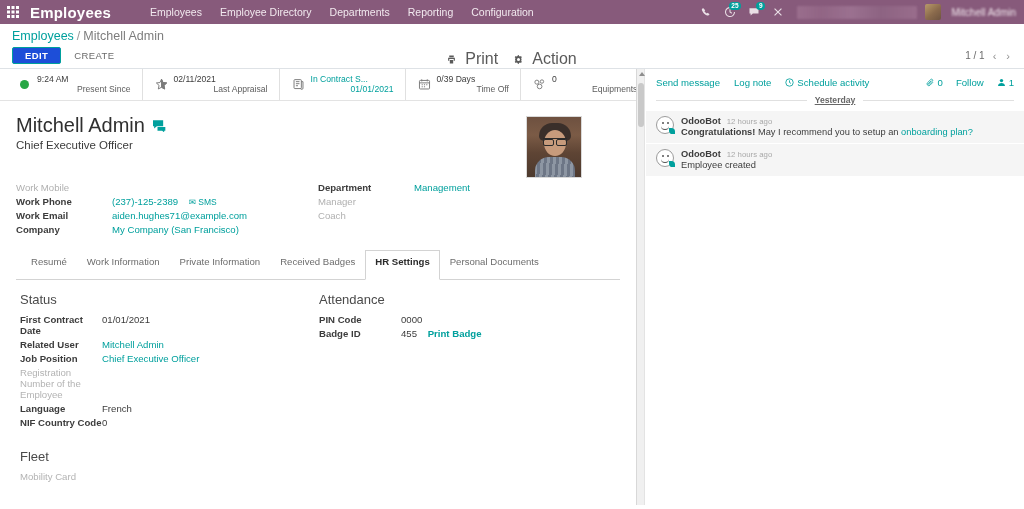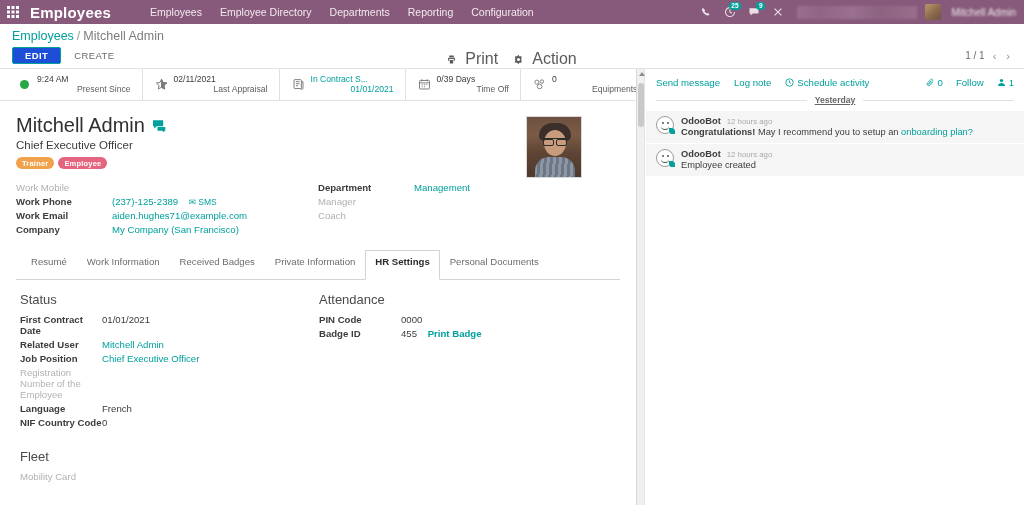--- a/index.html
+++ b/index.html
@@ -629,24 +629,20 @@
           <h1 class="rec-title">
             <span>Mitchell Admin</span>
             <span class="chat-bubble-ico">
               <svg width="15" height="13" viewBox="0 0 18 15" fill="currentColor" aria-hidden="true">
                 <path d="M1.2 1.2h12.2v7.2H5.8L2.6 11V8.4H1.2z"></path>
                 <path d="M6.6 9.2h9.4v4.6h-1.4v2l-2.4-2H6.6z"></path>
               </svg>
             </span>
           </h1>
           <div class="rec-sub">Chief Executive Officer</div>
-          <div class="tags">
-            <span class="tag trainer">Trainer</span>
-            <span class="tag employee">Employee</span>
-          </div>
         </div>
         <div class="photo">
           <span class="hair"></span>
             <span class="face"></span>
             <span class="glasses"></span>
             <span class="body"></span>
         </div>
       </div>
 
       <div class="groups">
@@ -692,22 +688,22 @@
             </tr>
           </tbody>
             </table>
         </div>
       </div>
 
       <div class="notebook">
         <div class="nb-tabs">
           <div class="nb-tab">Resumé</div>
           <div class="nb-tab">Work Information</div>
+          <div class="nb-tab">Private Information</div>
           <div class="nb-tab">Received Badges</div>
-          <div class="nb-tab">Private Information</div>
           <div class="nb-tab active">HR Settings</div>
           <div class="nb-tab">Personal Documents</div>
         </div>
 
         <div class="nb-page">
           <div class="nb-cols">
             <div class="nb-col">
               <h3 class="sect">Status</h3>
               <table class="fields">
                 <tbody>

